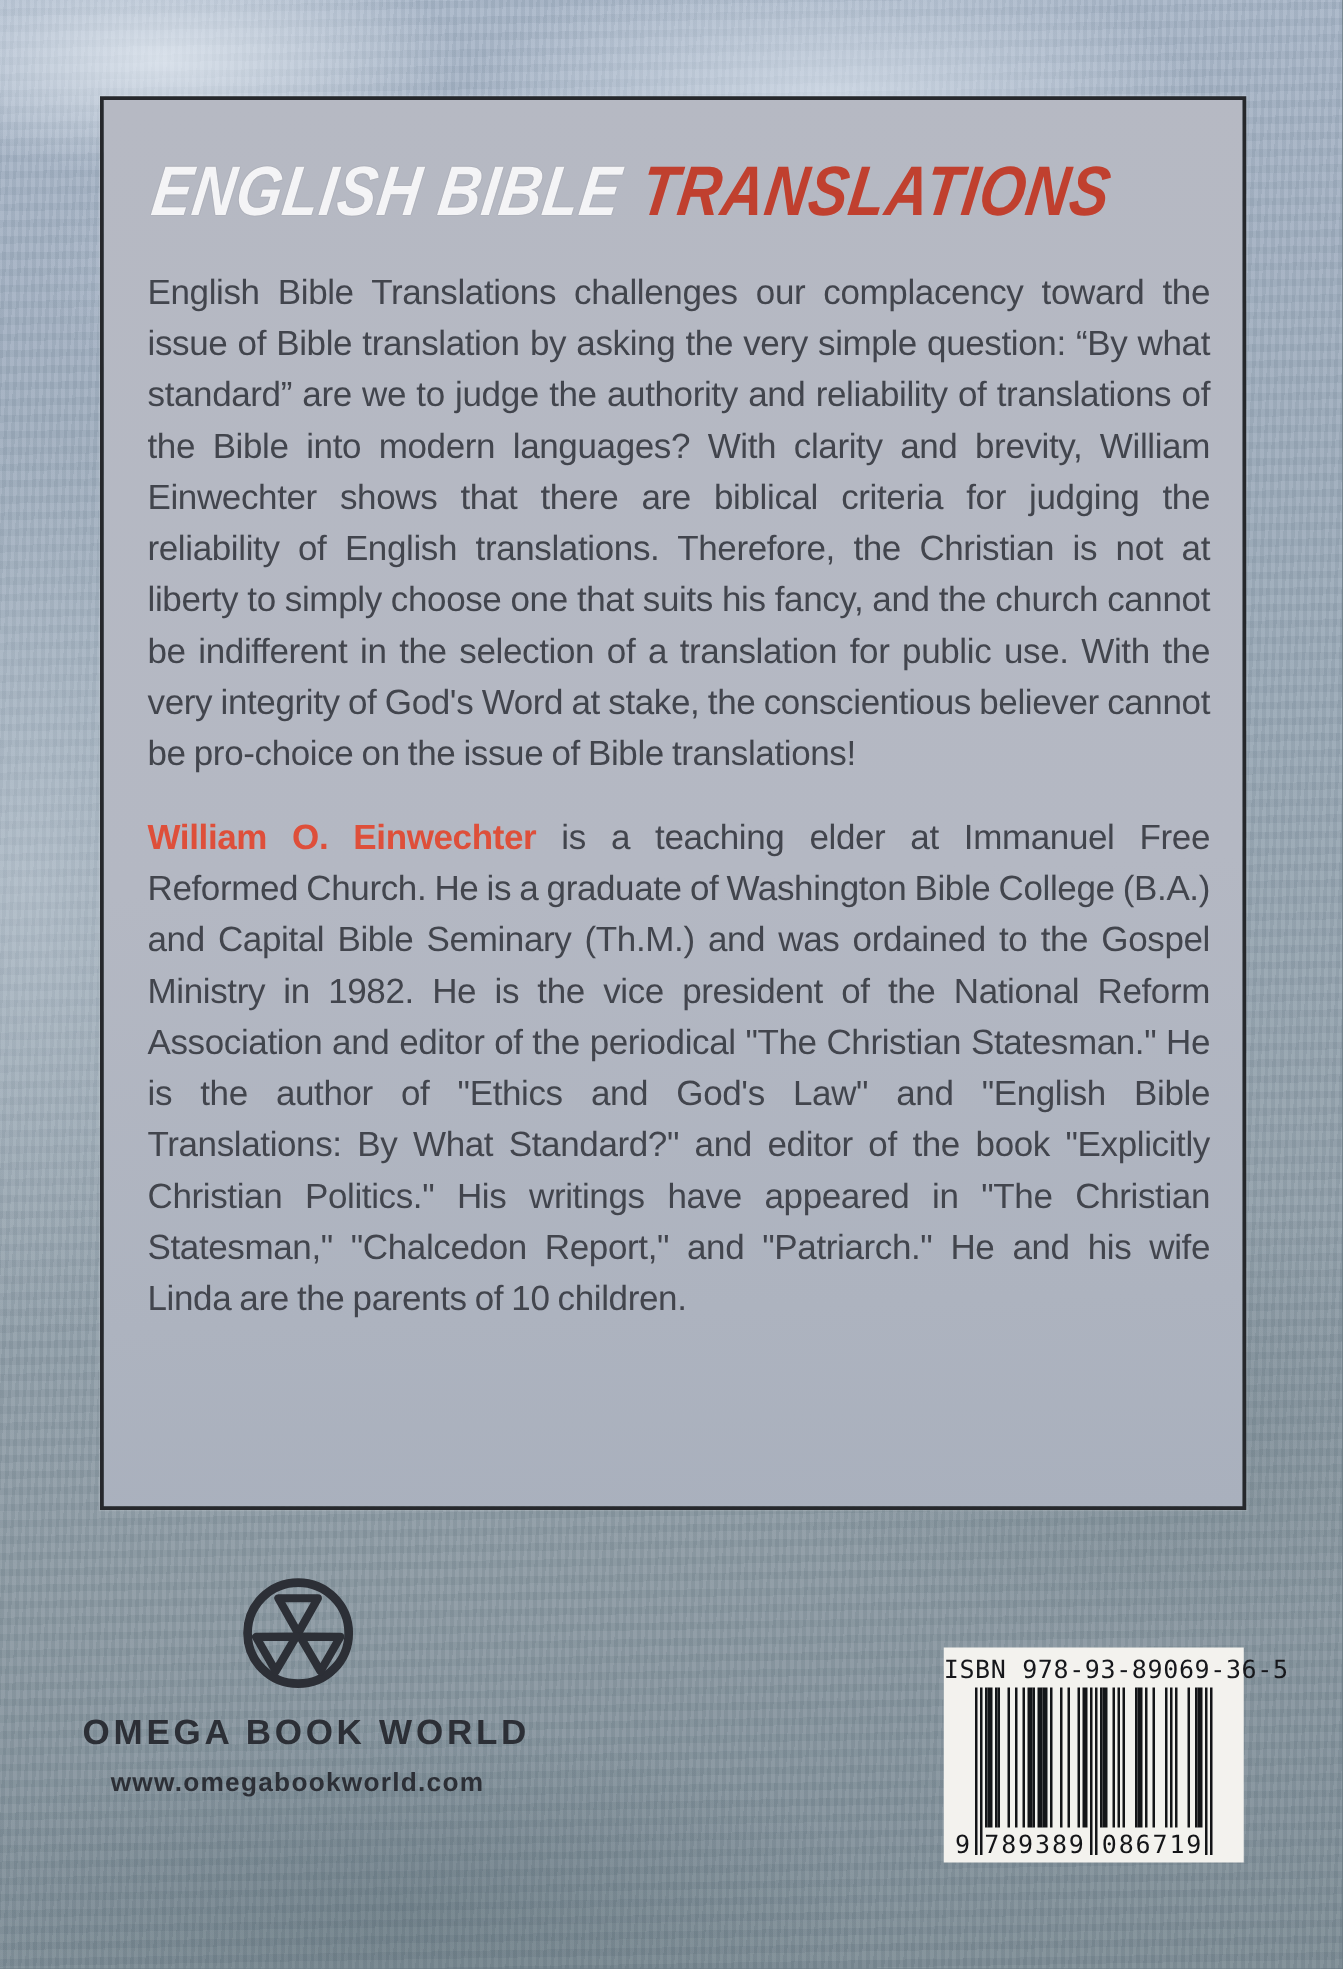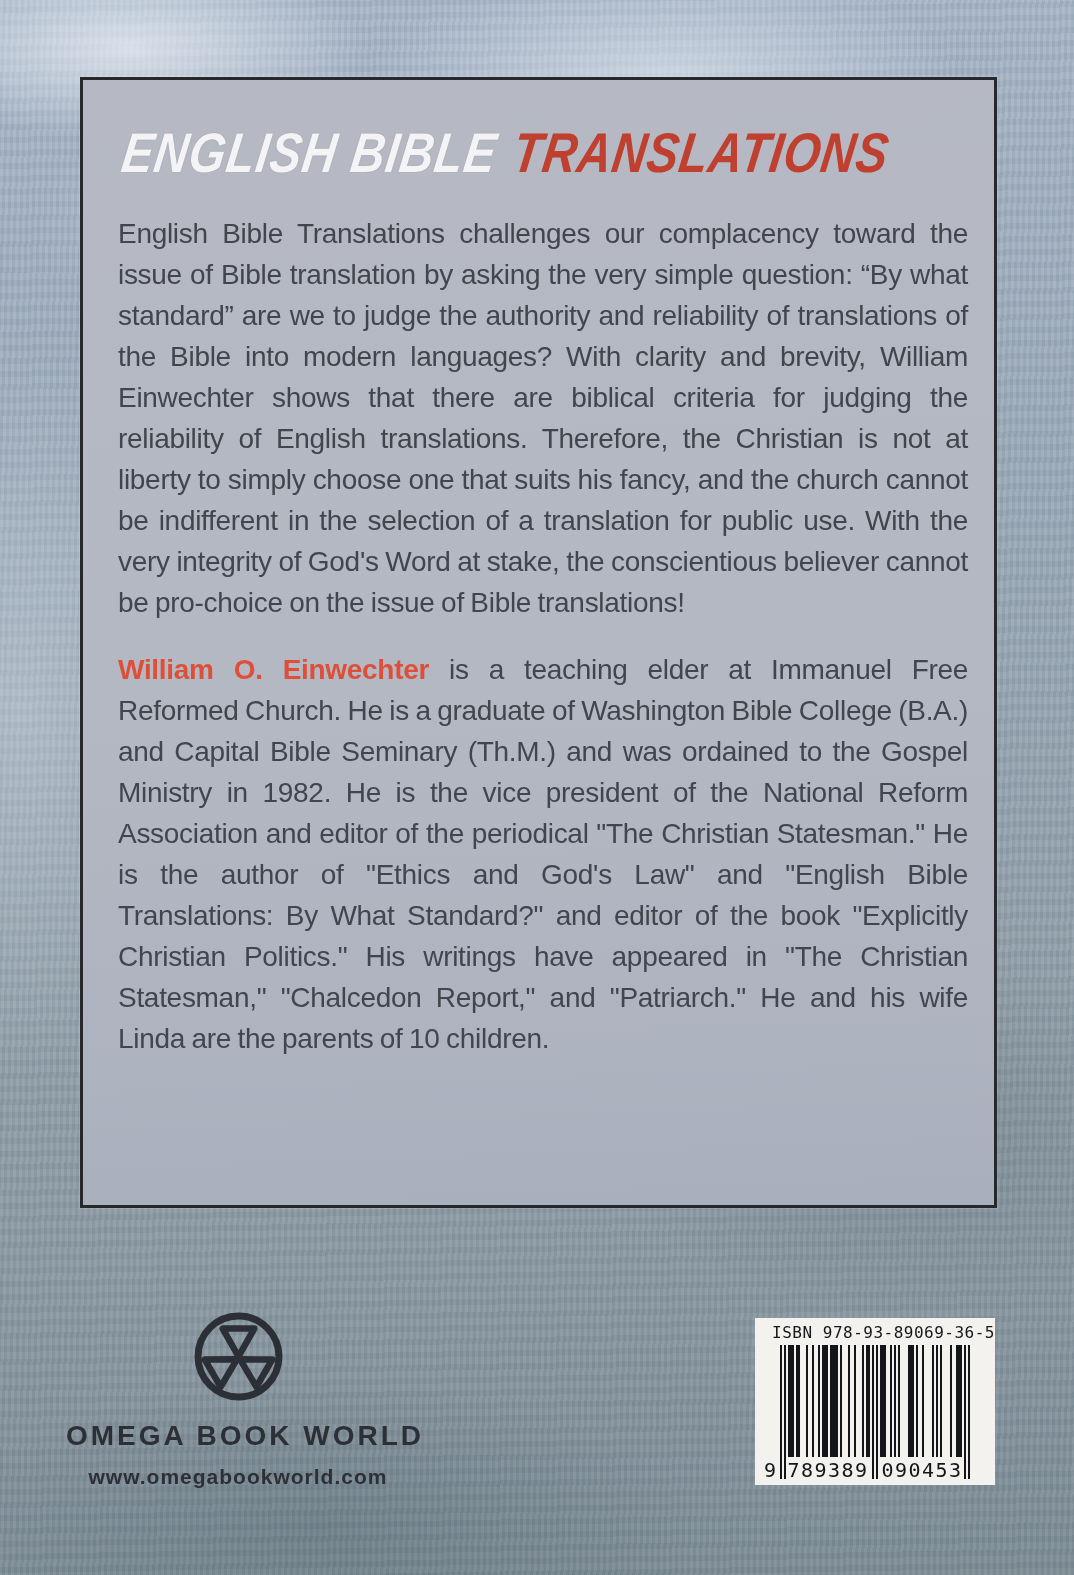--- a/index.html
+++ b/index.html
@@ -34,36 +34,36 @@
   .subtitle {
     margin-top:14px; font-size:39px; font-weight:bold; color:#15171b; letter-spacing:-.5px;
   }
   .body-text {
     margin-top:28px; width:850px; font-size:28px; line-height:41px;
     text-align:justify; color:#42454d; letter-spacing:-.3px; word-spacing:-1px;
   }
   .bio { margin-top:26px; }
   .bio .author { color:#de4f3a; font-weight:bold; }
   .publisher {
-    position:absolute; left:66px; top:1310px; width:344px; text-align:center; color:#2c2f36;
+    position:absolute; left:66px; top:1260px; width:344px; text-align:center; color:#2c2f36;
   }
   .publisher svg { display:block; margin:0 auto; }
   .pub-name { margin-top:17px; font-size:28px; font-weight:bold; letter-spacing:3px; white-space:nowrap; }
   .pub-tag  { margin-top:7px;  font-size:21px; font-weight:bold; letter-spacing:.5px; white-space:nowrap; }
   .pub-url  { margin-top:13px; font-size:21px; font-weight:bold; letter-spacing:1px; white-space:nowrap; }
   .pricebox { position:absolute; left:755px; top:1318px; width:240px; }
   .price-bar {
     height:31px; background:#121316; color:#fbfbfb; text-align:center;
     font-family:"DejaVu Sans", sans-serif; font-weight:bold; font-size:22px; line-height:31px;
     letter-spacing:.5px;
   }
   .bc-body { background:#f3f2ee; padding:5px 0 6px; }
   .isbn {
-    text-align:right; font-family:"DejaVu Sans Mono", monospace;
-    font-size:16px; color:#16171b; letter-spacing:.5px; white-space:nowrap;
+    text-align:left; font-family:"DejaVu Sans Mono", monospace;
+    font-size:20px; color:#16171b; letter-spacing:.5px; white-space:nowrap;
   }
   .bars { position:relative; width:190px; margin:3px auto 0; height:134px; font-size:0; }
   .bars span { display:inline-block; width:2px; vertical-align:top; }
   .bc-digit, .bc-group {
     position:absolute; bottom:-2px; font-family:"DejaVu Sans Mono", monospace;
     font-size:20px; color:#141518; line-height:22px;
   }
   .bc-digit { left:-16px; }
   .bc-g1 { left:7px;   width:82px; text-align:center; letter-spacing:1.5px;margin-top:36px; }
   .bc-g2 { left:101px; width:82px; text-align:center; letter-spacing:1.5px; }
@@ -93,18 +93,18 @@
     <div class="pub-name">OMEGA BOOK WORLD</div>
     <div class="pub-url">www.omegabookworld.com</div>
   </div>
 
   <div class="pricebox">
     <div class="bc-body">
       <div class="isbn">ISBN 978-93-89069-36-5</div>
       <div class="bars"><span style="height:134px;background:#141518"></span><span style="height:134px;background:transparent"></span><span style="height:134px;background:#141518"></span><span style="height:112px;background:transparent"></span><span style="height:112px;background:#141518"></span><span style="height:112px;background:#141518"></span><span style="height:112px;background:#141518"></span><span style="height:112px;background:transparent"></span><span style="height:112px;background:#141518"></span><span style="height:112px;background:#141518"></span><span style="height:112px;background:transparent"></span><span style="height:112px;background:transparent"></span><span style="height:112px;background:transparent"></span><span style="height:112px;background:#141518"></span><span style="height:112px;background:transparent"></span><span style="height:112px;background:transparent"></span><span style="height:112px;background:#141518"></span><span style="height:112px;background:transparent"></span><span style="height:112px;background:transparent"></span><span style="height:112px;background:#141518"></span><span style="height:112px;background:transparent"></span><span style="height:112px;background:#141518"></span><span style="height:112px;background:#141518"></span><span style="height:112px;background:#141518"></span><span style="height:112px;background:transparent"></span><span style="height:112px;background:#141518"></span><span style="height:112px;background:#141518"></span><span style="height:112px;background:#141518"></span><span style="height:112px;background:#141518"></span><span style="height:112px;background:transparent"></span><span style="height:112px;background:#141518"></span><span style="height:112px;background:transparent"></span><span style="height:112px;background:transparent"></span><span style="height:112px;background:transparent"></span><span style="height:112px;background:#141518"></span><span style="height:112px;background:transparent"></span><span style="height:112px;background:transparent"></span><span style="height:112px;background:#141518"></span><span style="height:112px;background:transparent"></span><span style="height:112px;background:transparent"></span><span style="height:112px;background:transparent"></span><span style="height:112px;background:#141518"></span><span style="height:112px;background:transparent"></span><span style="height:112px;background:#141518"></span><span style="height:112px;background:#141518"></span><span style="height:134px;background:transparent"></span><span style="height:134px;background:#141518"></span><span style="height:134px;background:transparent"></span><span style="height:134px;background:#141518"></span><span style="height:134px;background:transparent"></span><span style="height:112px;background:#141518"></span><span style="height:112px;background:#141518"></span><span style="height:112px;background:#141518"></span><span style="height:112px;background:transparent"></span><span style="height:112px;background:transparent"></span><span style="height:112px;background:#141518"></span><span style="height:112px;background:transparent"></span><span style="height:112px;background:#141518"></span><span style="height:112px;background:transparent"></span><span style="height:112px;background:#141518"></span><span style="height:112px;background:transparent"></span><span style="height:112px;background:transparent"></span><span style="height:112px;background:transparent"></span><span style="height:112px;background:transparent"></span><span style="height:112px;background:#141518"></span><span style="height:112px;background:#141518"></span><span style="height:112px;background:#141518"></span><span style="height:112px;background:transparent"></span><span style="height:112px;background:#141518"></span><span style="height:112px;background:transparent"></span><span style="height:112px;background:transparent"></span><span style="height:112px;background:#141518"></span><span style="height:112px;background:transparent"></span><span style="height:112px;background:transparent"></span><span style="height:112px;background:transparent"></span><span style="height:112px;background:transparent"></span><span style="height:112px;background:#141518"></span><span style="height:112px;background:transparent"></span><span style="height:112px;background:#141518"></span><span style="height:112px;background:transparent"></span><span style="height:112px;background:#141518"></span><span style="height:112px;background:transparent"></span><span style="height:112px;background:transparent"></span><span style="height:112px;background:transparent"></span><span style="height:112px;background:transparent"></span><span style="height:112px;background:#141518"></span><span style="height:112px;background:transparent"></span><span style="height:112px;background:transparent"></span><span style="height:112px;background:#141518"></span><span style="height:112px;background:#141518"></span><span style="height:112px;background:#141518"></span><span style="height:112px;background:transparent"></span><span style="height:134px;background:#141518"></span><span style="height:134px;background:transparent"></span><span style="height:134px;background:#141518"></span>
         <i class="bc-digit" style="font-style:normal">9</i>
         <i class="bc-group bc-g1" style="font-style:normal">789389</i>
-        <i class="bc-group bc-g2" style="font-style:normal">090453</i>
+        <i class="bc-group bc-g2" style="font-style:normal">086719</i>
       </div>
     </div>
   </div>
 
 </div>
 
 </body></html>

